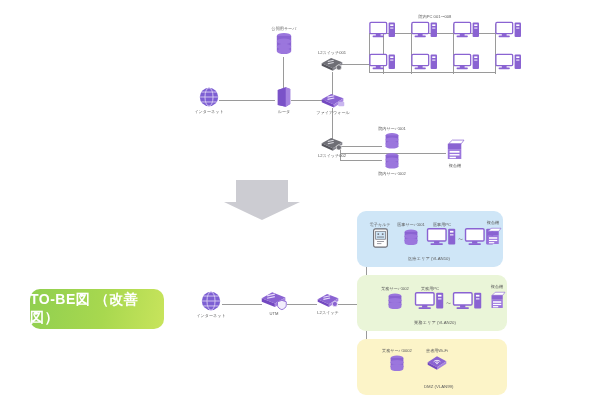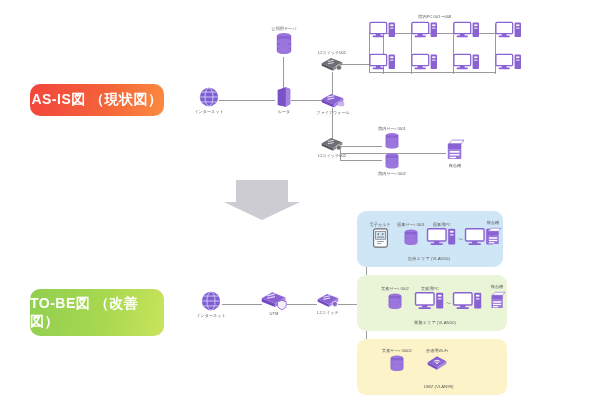--- a/index.html
+++ b/index.html
@@ -5,21 +5,21 @@
   html,body{margin:0;padding:0;background:#ffffff;}
   body{width:604px;height:402px;position:relative;overflow:hidden;
        font-family:"Liberation Sans","DejaVu Sans",sans-serif;color:#4a4a4a;}
   .canvas{position:absolute;left:0;top:0;width:604px;height:402px;}
 
   
   .pill{position:absolute;display:flex;align-items:center;justify-content:center;
         border-radius:10px;color:#fff;font-size:14px;font-weight:bold;letter-spacing:.5px;}
   .pill-asis{left:30px;top:84px;width:134px;height:32px;
        background:linear-gradient(100deg,#f3453c 0%,#f4623a 55%,#fb8b3f 100%);}
-  .pill-tobe{left:30px;top:289px;width:134px;height:47px;
+  .pill-tobe{left:30px;top:289px;width:134px;height:40px;
        background:linear-gradient(100deg,#90cf50 0%,#a8d84f 55%,#c8e45c 100%);}
 
   
   .node{position:absolute;display:flex;flex-direction:column;align-items:center;}
   .cap{font-size:4.1px;line-height:1.25;color:#5a5a5a;white-space:nowrap;text-align:center;}
   .cap-t{margin-bottom:1px;}
   .cap-b{margin-top:1px;}
 
   
   .ln{position:absolute;background:#9a9a9a;}
@@ -36,21 +36,20 @@
   
   .arrow{position:absolute;left:222px;top:178px;width:80px;height:44px;}
 
   svg{display:block;overflow:visible;}
 </style>
 </head>
 <body>
 
 <div class="canvas">
 
-  <div class="pill pill-asis">AS-IS図 （現状図）</div>
   <div class="pill pill-tobe">TO-BE図 （改善図）</div>
 
   <div class="ln lnh" style="left:219px;top:100px;width:56px;"></div>
   <div class="ln lnv" style="left:283px;top:57px;height:36px;"></div>
   <div class="ln lnh" style="left:291px;top:100px;width:34px;"></div>
   <div class="ln lnv" style="left:332px;top:72px;height:24px;"></div>
   <div class="ln lnv" style="left:332px;top:108px;height:32px;"></div>
 
   <div class="ln lnh" style="left:340px;top:64px;width:30px;"></div>
   <div class="ln lnv" style="left:369px;top:33px;height:32px;"></div>

